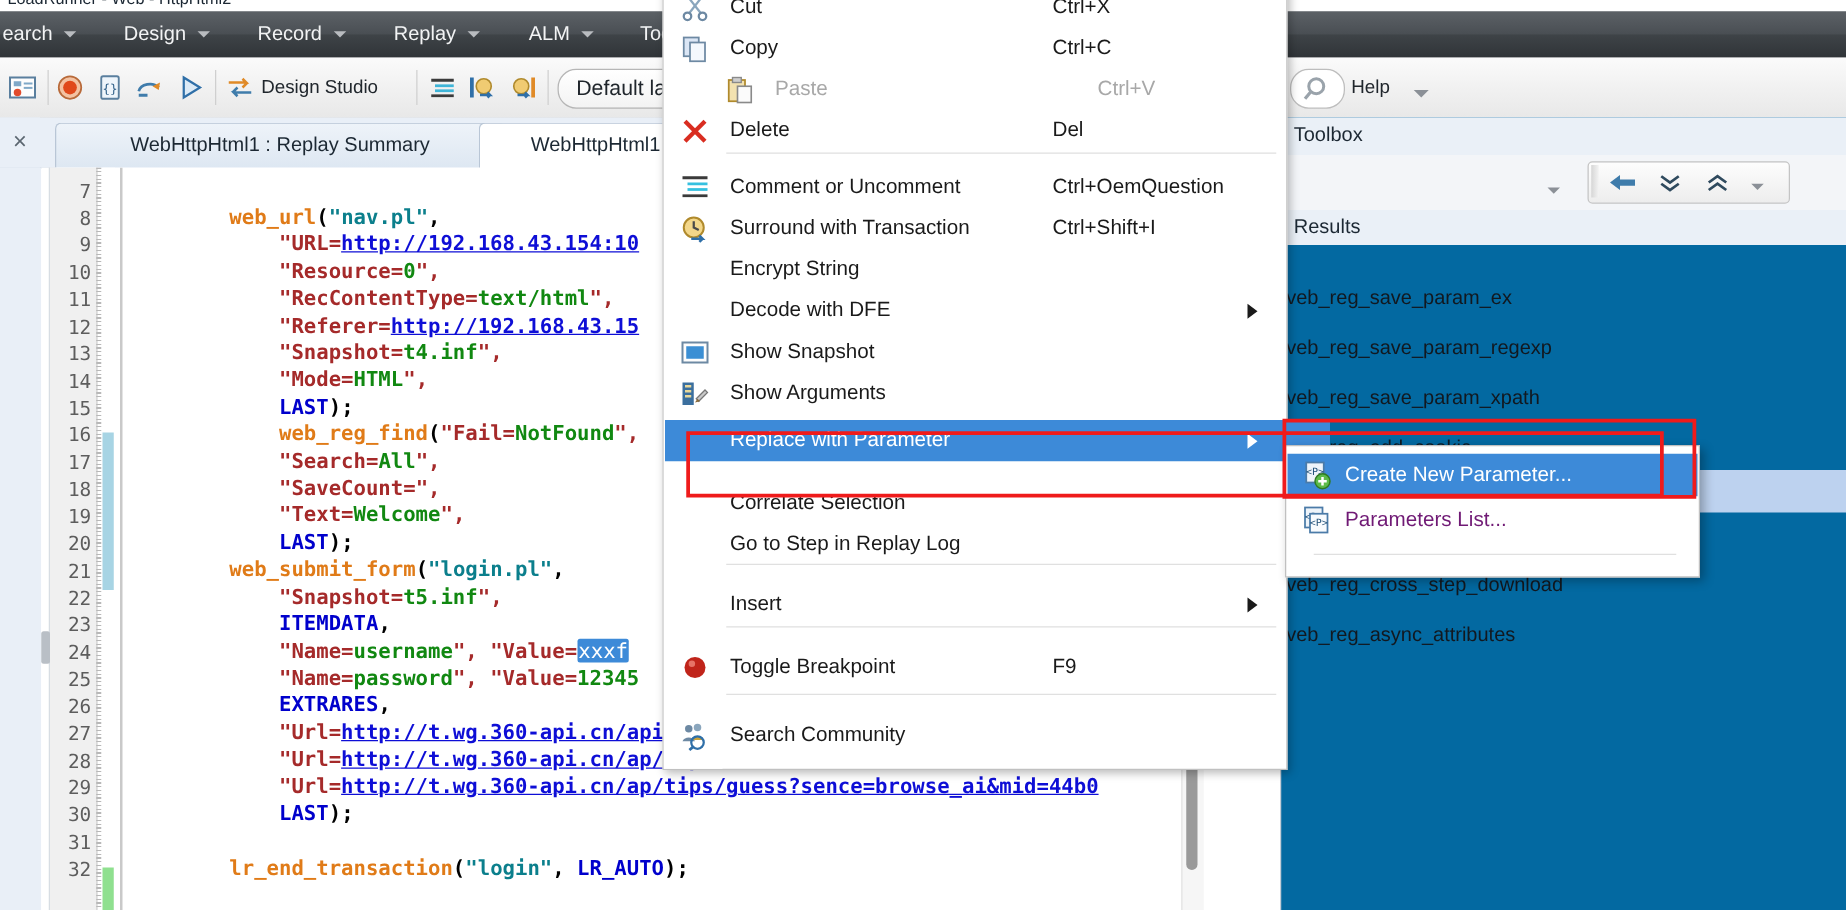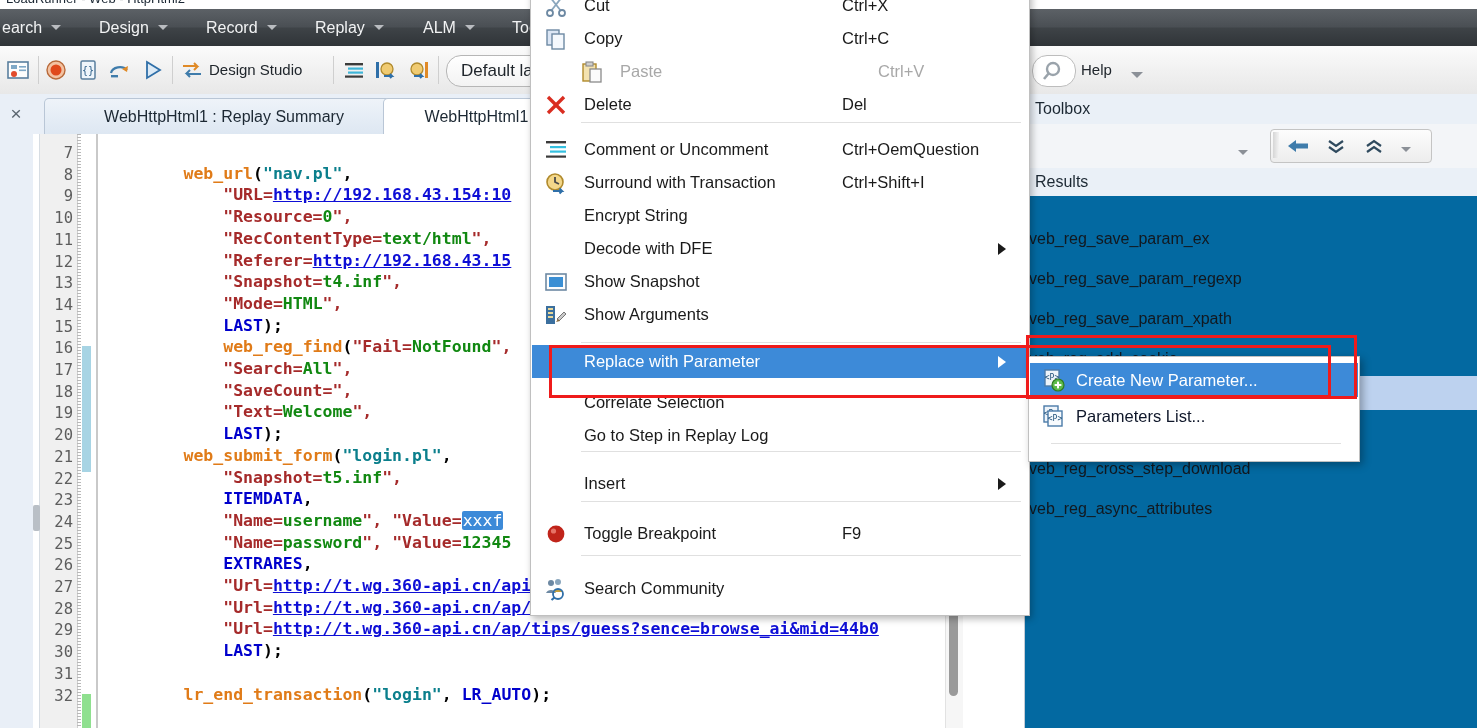--- a/index.html
+++ b/index.html
@@ -200,21 +200,21 @@
   .submenu{
     position:absolute;left:1028px;top:356px;width:330px;height:104px;
     background:#ffffff;border:1px solid #c0c0c0;
     box-shadow:3px 3px 8px rgba(0,0,0,0.3);
   }
   .sub-item{
     position:absolute;left:1px;width:328px;height:34px;display:flex;align-items:center;
   }
   .sub-item.sel-blue{background:#3d8ad8;}
   .sub-item .sub-ico{position:absolute;left:12px;top:5px;width:24px;height:24px;}
-  .sub-item .sub-lbl{position:absolute;left:46px;font-size:16.5px;color:#0f172a;white-space:nowrap;}
+  .sub-item .sub-lbl{position:absolute;left:46px;font-size:16.5px;color:#701a75;white-space:nowrap;}
   .sub-item.sel-blue .sub-lbl{color:#ffffff;}
   .sub-sep{position:absolute;left:22px;top:86px;width:290px;height:1px;background:#e0e0e0;}
   
   .redbox{position:absolute;border:3px solid #ef1b1b;pointer-events:none;}
   .nosel{user-select:none;}
 </style>
 </head>
 <body class="nosel">
 
 <div class="titlebar-sliver">
@@ -551,21 +551,21 @@
         <span class="ctx-ico"><svg width="24" height="24" viewBox="0 0 24 24">
             <rect x="2" y="3" width="9" height="18" fill="#3b6f9e"></rect>
             <rect x="4" y="5" width="5" height="2" fill="#e8d89a"></rect>
             <rect x="4" y="9" width="5" height="2" fill="#e8d89a"></rect>
             <rect x="4" y="13" width="5" height="2" fill="#e8d89a"></rect>
             <path d="M13 16 L20 9 L22 11 L15 18 Z" fill="#c9c9c9" stroke="#777" stroke-width="1"></path>
             <path d="M12 19 L14 16 L16 18 Z" fill="#8a6a3a"></path>
           </svg></span>
         <span class="ctx-lbl">Show Arguments</span>
       </div>
-      <div class="ctx-item sel-blue" style="top: 356px;">
+      <div class="ctx-item sel-blue" style="top: 347px; padding-left: 36px;">
         <span class="ctx-lbl">Replace with Parameter</span>
         <span class="ctx-arrow white" style="top: 11px;"></span>
       </div>
       <div class="ctx-item" style="top: 397px;">
         <span class="ctx-lbl">Correlate Selection</span>
       </div>
       <div class="ctx-item" style="top: 430px;">
         <span class="ctx-lbl">Go to Step in Replay Log</span>
       </div>
       <div class="ctx-item" style="top: 478px;">

